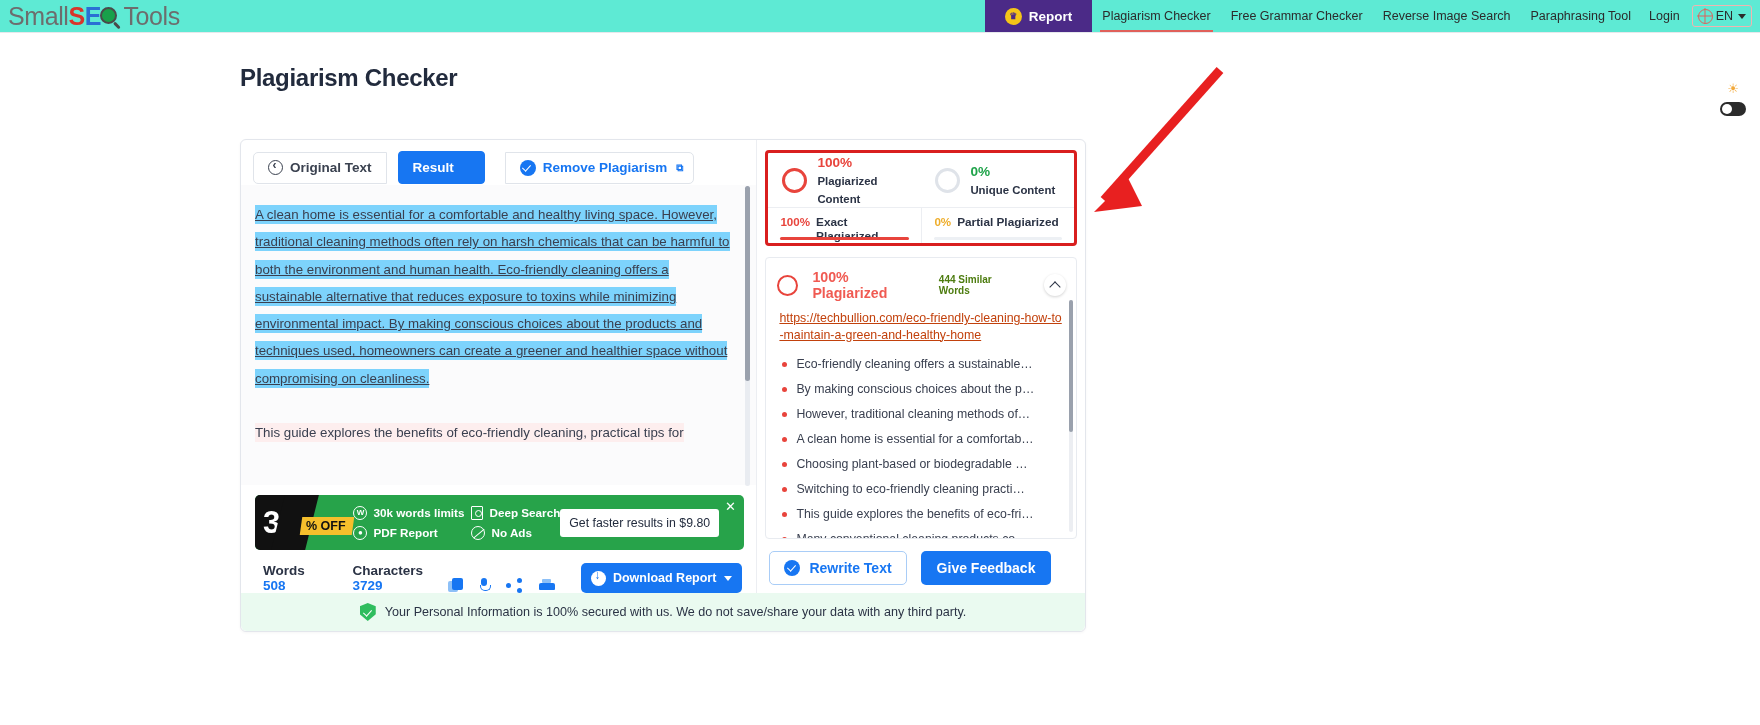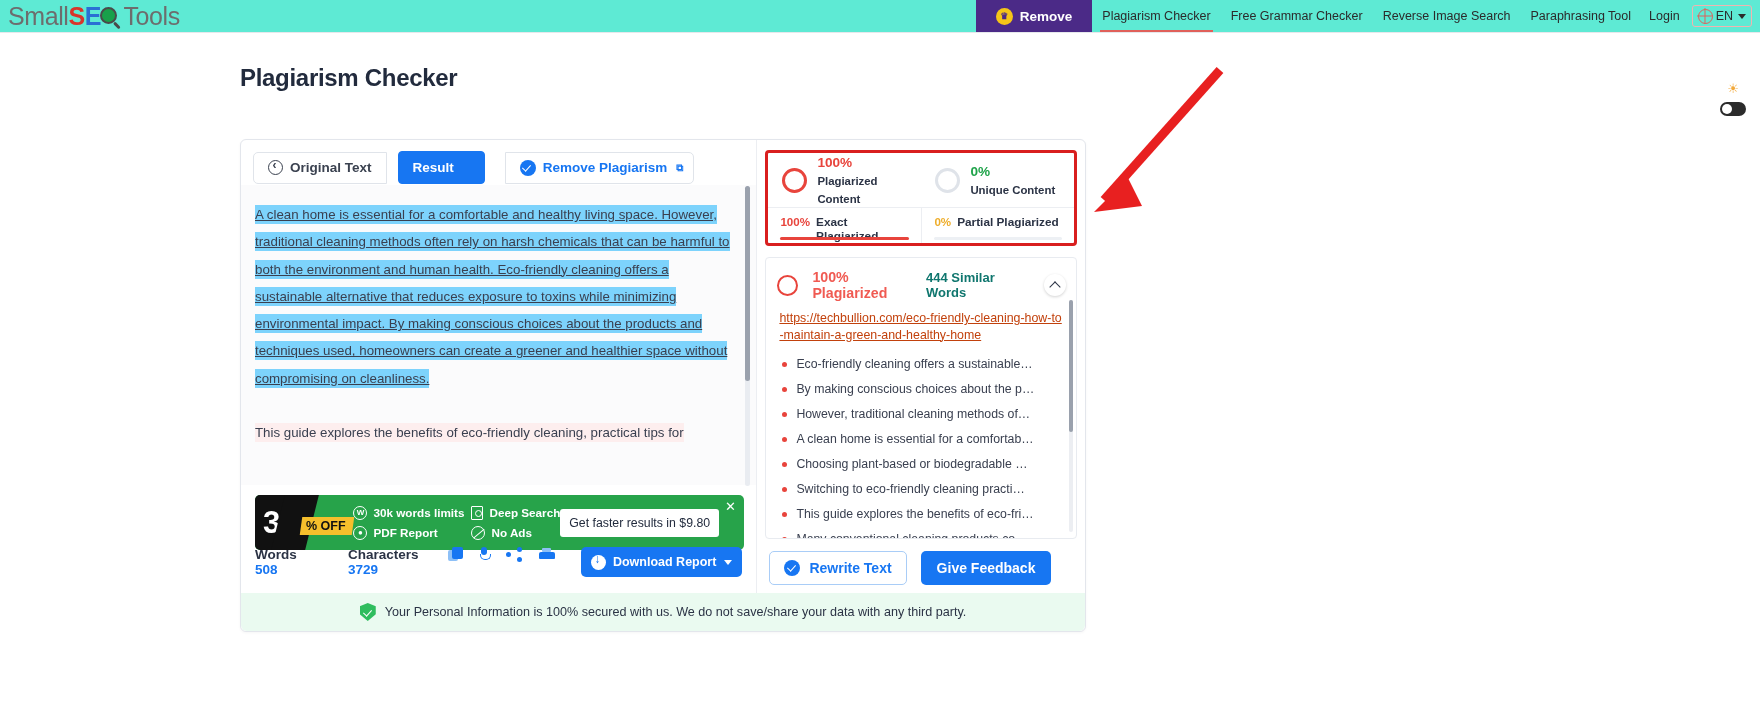--- a/index.html
+++ b/index.html
@@ -205,22 +205,22 @@
   .promo .cta {
     margin-left: auto; margin-right: 34px; background: #fff; color: #222b3d;
     font-size: 12.3px; border-radius: 3px; padding: 7px 9px; white-space: nowrap;
   }
   .promo .closex {
     position: absolute; right: 8px; top: 5px; color: #fff; font-size: 13px; line-height: 1;
   }
 
   
   .lp-footer {
-    position: absolute; left: 0; right: 0; bottom: 38px; height: 46px;
-    display: flex; align-items: flex-start; padding: 0 14px; gap: 12px;
+    position: absolute; left: 8px; right: 0; bottom: 38px; height: 46px;
+    display: flex; align-items: flex-end; padding: 0 14px; gap: 12px;
   }
   .wc { font-size: 13.5px; color: #2b3345; font-weight: 700; }
   .wc b { color: #1776f2; font-weight: 700; }
   .wc-sep { width: 14px; }
   .tool-icons { margin-left: auto; display: flex; align-items: center; gap: 17px; margin-right: 14px; }
   .ti { color: #1776f2; }
   .ti-copy { position: relative; width: 15px; height: 15px; }
   .ti-copy::before {
     content: ""; position: absolute; left: 0; top: 3px; width: 10px; height: 11px;
     background: #8dc0f7; border-radius: 2px;
@@ -313,21 +313,21 @@
   }
   .sbar-track > i { display: block; height: 3px; border-radius: 2px; background: #e8443c; }
 
   .src-box {
     position: absolute; left: 8px; top: 117px; width: 312px; height: 282px;
     border: 1px solid #e8ebf0; border-radius: 4px; background: #fff; overflow: hidden;
   }
   .src-head { display: flex; align-items: center; gap: 14px; padding: 11px 10px 0 11px; }
   .ring-sm { width: 21px; height: 21px; border-radius: 50%; border: 2.8px solid #e8443c; flex: none; }
   .src-pct { font-size: 14.2px; font-weight: 700; color: #f05a52; }
-  .src-count { font-size: 13px; font-weight: 700; color: #0f766e; margin-left: auto; }
+  .src-count { font-size: 10px; font-weight: 700; color: #4d7c0f; margin-left: auto; }
   .chev-btn {
     width: 22px; height: 22px; border-radius: 50%; background: #fff; margin-left: 7px;
     box-shadow: 0 1px 3px rgba(0,0,0,.18); position: relative; flex: none;
   }
   .chev-btn::after {
     content: ""; position: absolute; left: 7px; top: 9px; width: 7px; height: 7px;
     border: solid #2b3345; border-width: 1.6px 0 0 1.6px; transform: rotate(45deg);
   }
   .src-url {
     padding: 9px 14px 0 13px; font-size: 12.4px; color: #c2410c; line-height: 16.5px;
@@ -373,21 +373,21 @@
       <span class="l-e">E</span>
       <span class="l-o-wrap">
         <span class="l-o"></span>
       </span>
       <span class="l-tools">Tools</span>
   </div>
 
   <div class="nav-right">
     <div class="pricing-btn">
       <span class="crown">♛</span>
-      <span>Remove</span>
+      <span>Report</span>
     </div>
     <div class="nav-links">
       <a class="nav-link active">Plagiarism Checker</a>
       <a class="nav-link">Free Grammar Checker</a>
       <a class="nav-link">Reverse Image Search</a>
       <a class="nav-link">Paraphrasing Tool</a>
     </div>
     <div class="nav-login">Login</div>
     <div class="lang">
       <span class="globe"></span>

